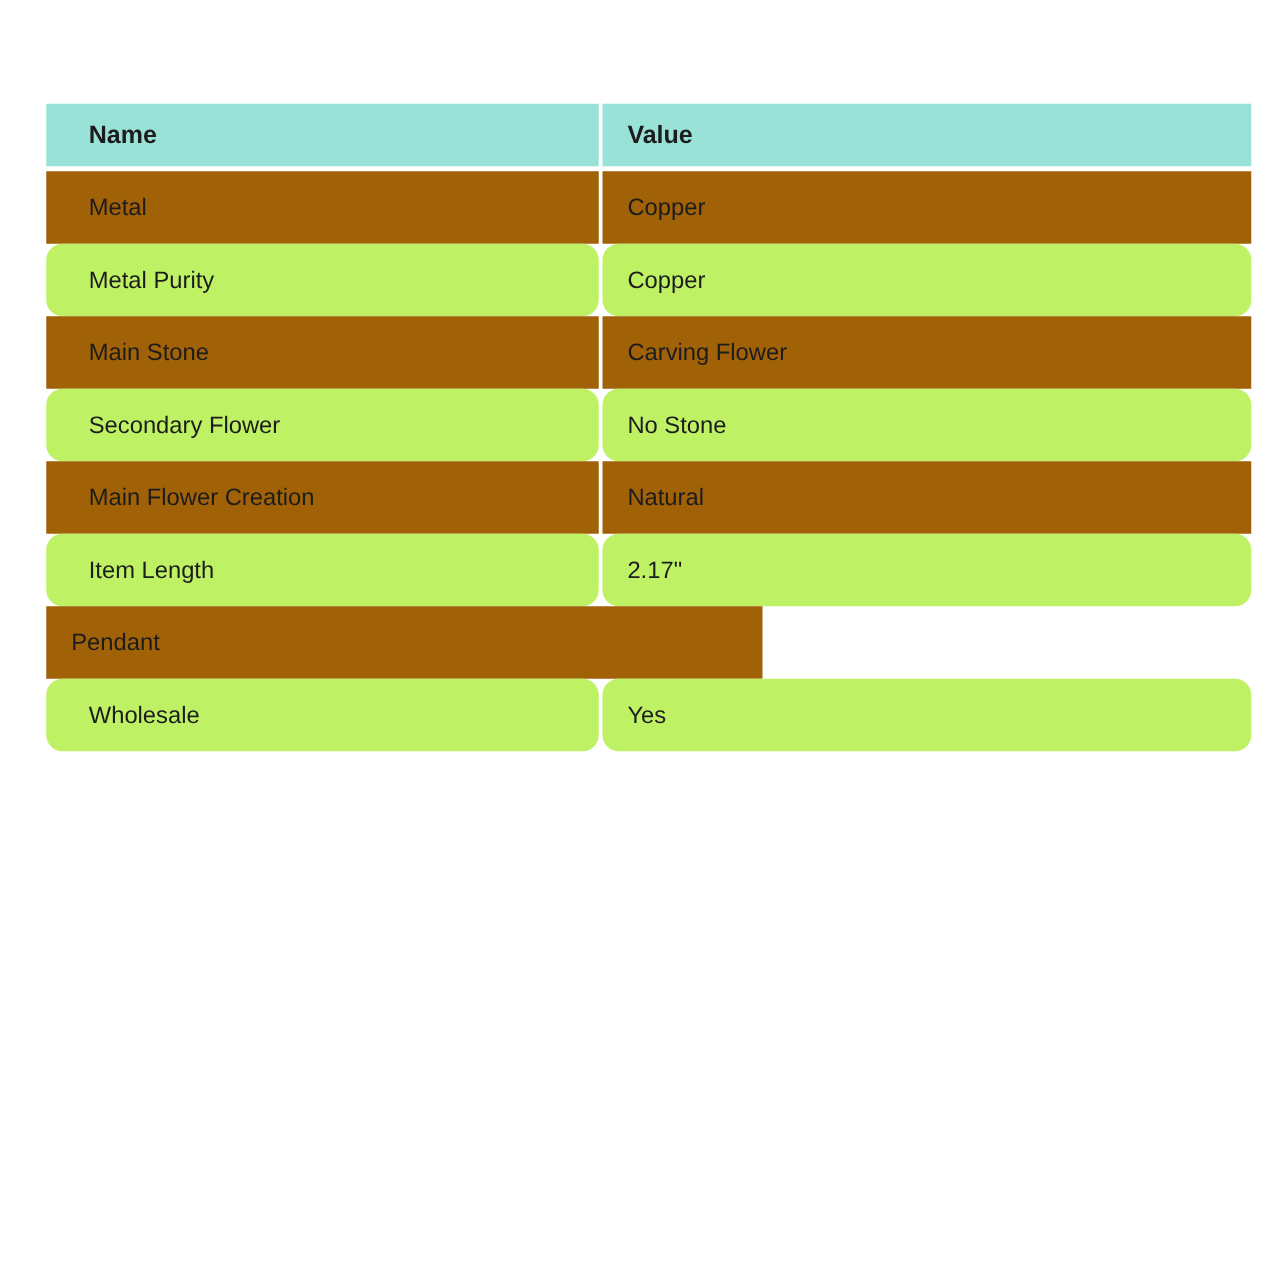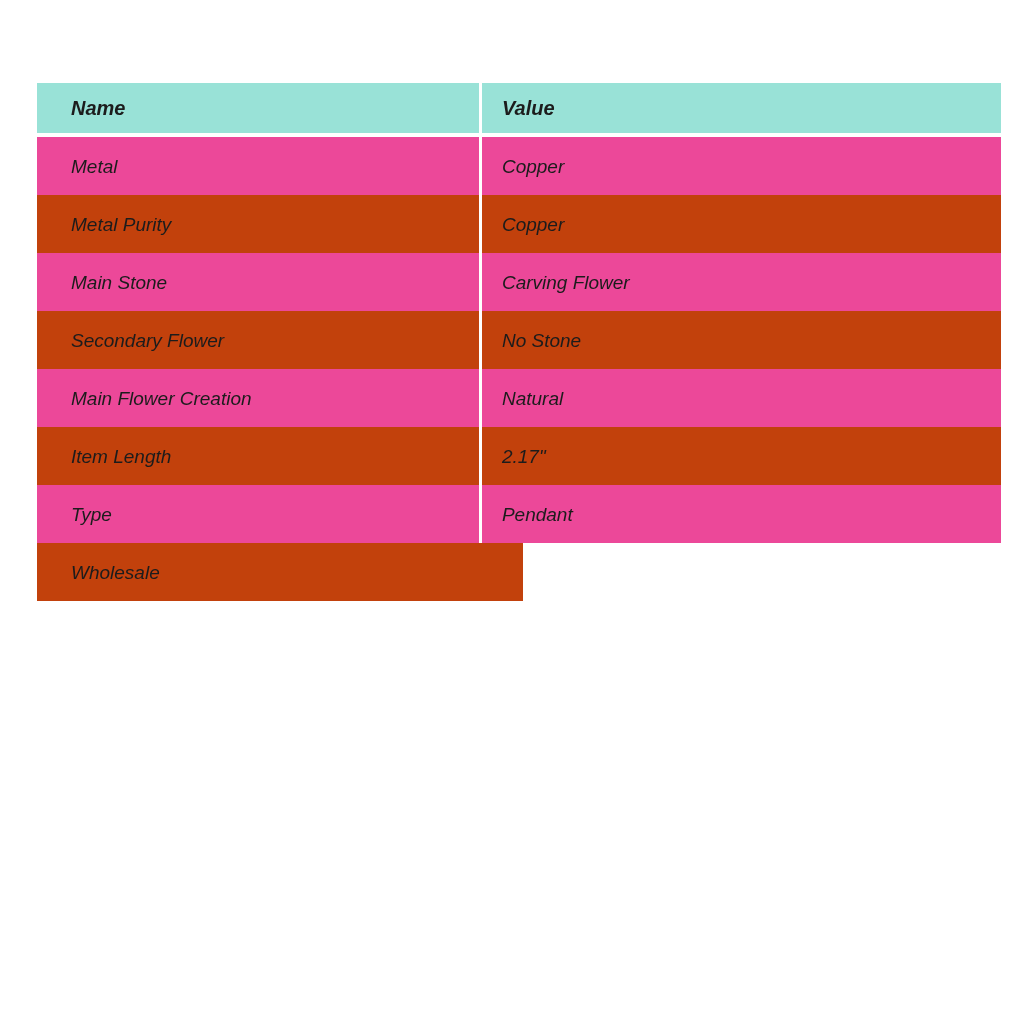--- a/index.html
+++ b/index.html
@@ -31,32 +31,32 @@
   }
   .thead .cell {
     background: #99e2d7;
     font-weight: 700;
     font-size: 20px;
   }
   .row {
     height: 58px;
   }
   .row.striped .cell {
-    background: #c2410c;
+    background: #bef264;
+    border-radius: 13px;
   }
   .row.plain .cell {
-    background: #ec4899;
+    background: #a16207;
   }
   .cell {
     display: flex;
     align-items: center;
     font-size: 19px;
     line-height: 1;
     box-sizing: border-box;
-    font-style: italic;
   }
   .cell.name-col {
     width: 486px;
     padding-left: 34px;
     margin-right: 3px; 
   }
   .cell.value-col {
     width: 573px;
     padding-left: 20px;
   }
@@ -95,21 +95,21 @@
     <div class="cell name-col">Main Flower Creation</div>
     <div class="cell value-col">Natural</div>
   </div>
 
   <div class="tr row striped">
     <div class="cell name-col">Item Length</div>
     <div class="cell value-col">2.17"</div>
   </div>
 
   <div class="tr row plain">
-    <div class="cell name-col">Type</div>
     <div class="cell value-col">Pendant</div>
   </div>
 
   <div class="tr row striped">
     <div class="cell name-col">Wholesale</div>
+    <div class="cell value-col">Yes</div>
   </div>
 
 </div>
 
 </body></html>

